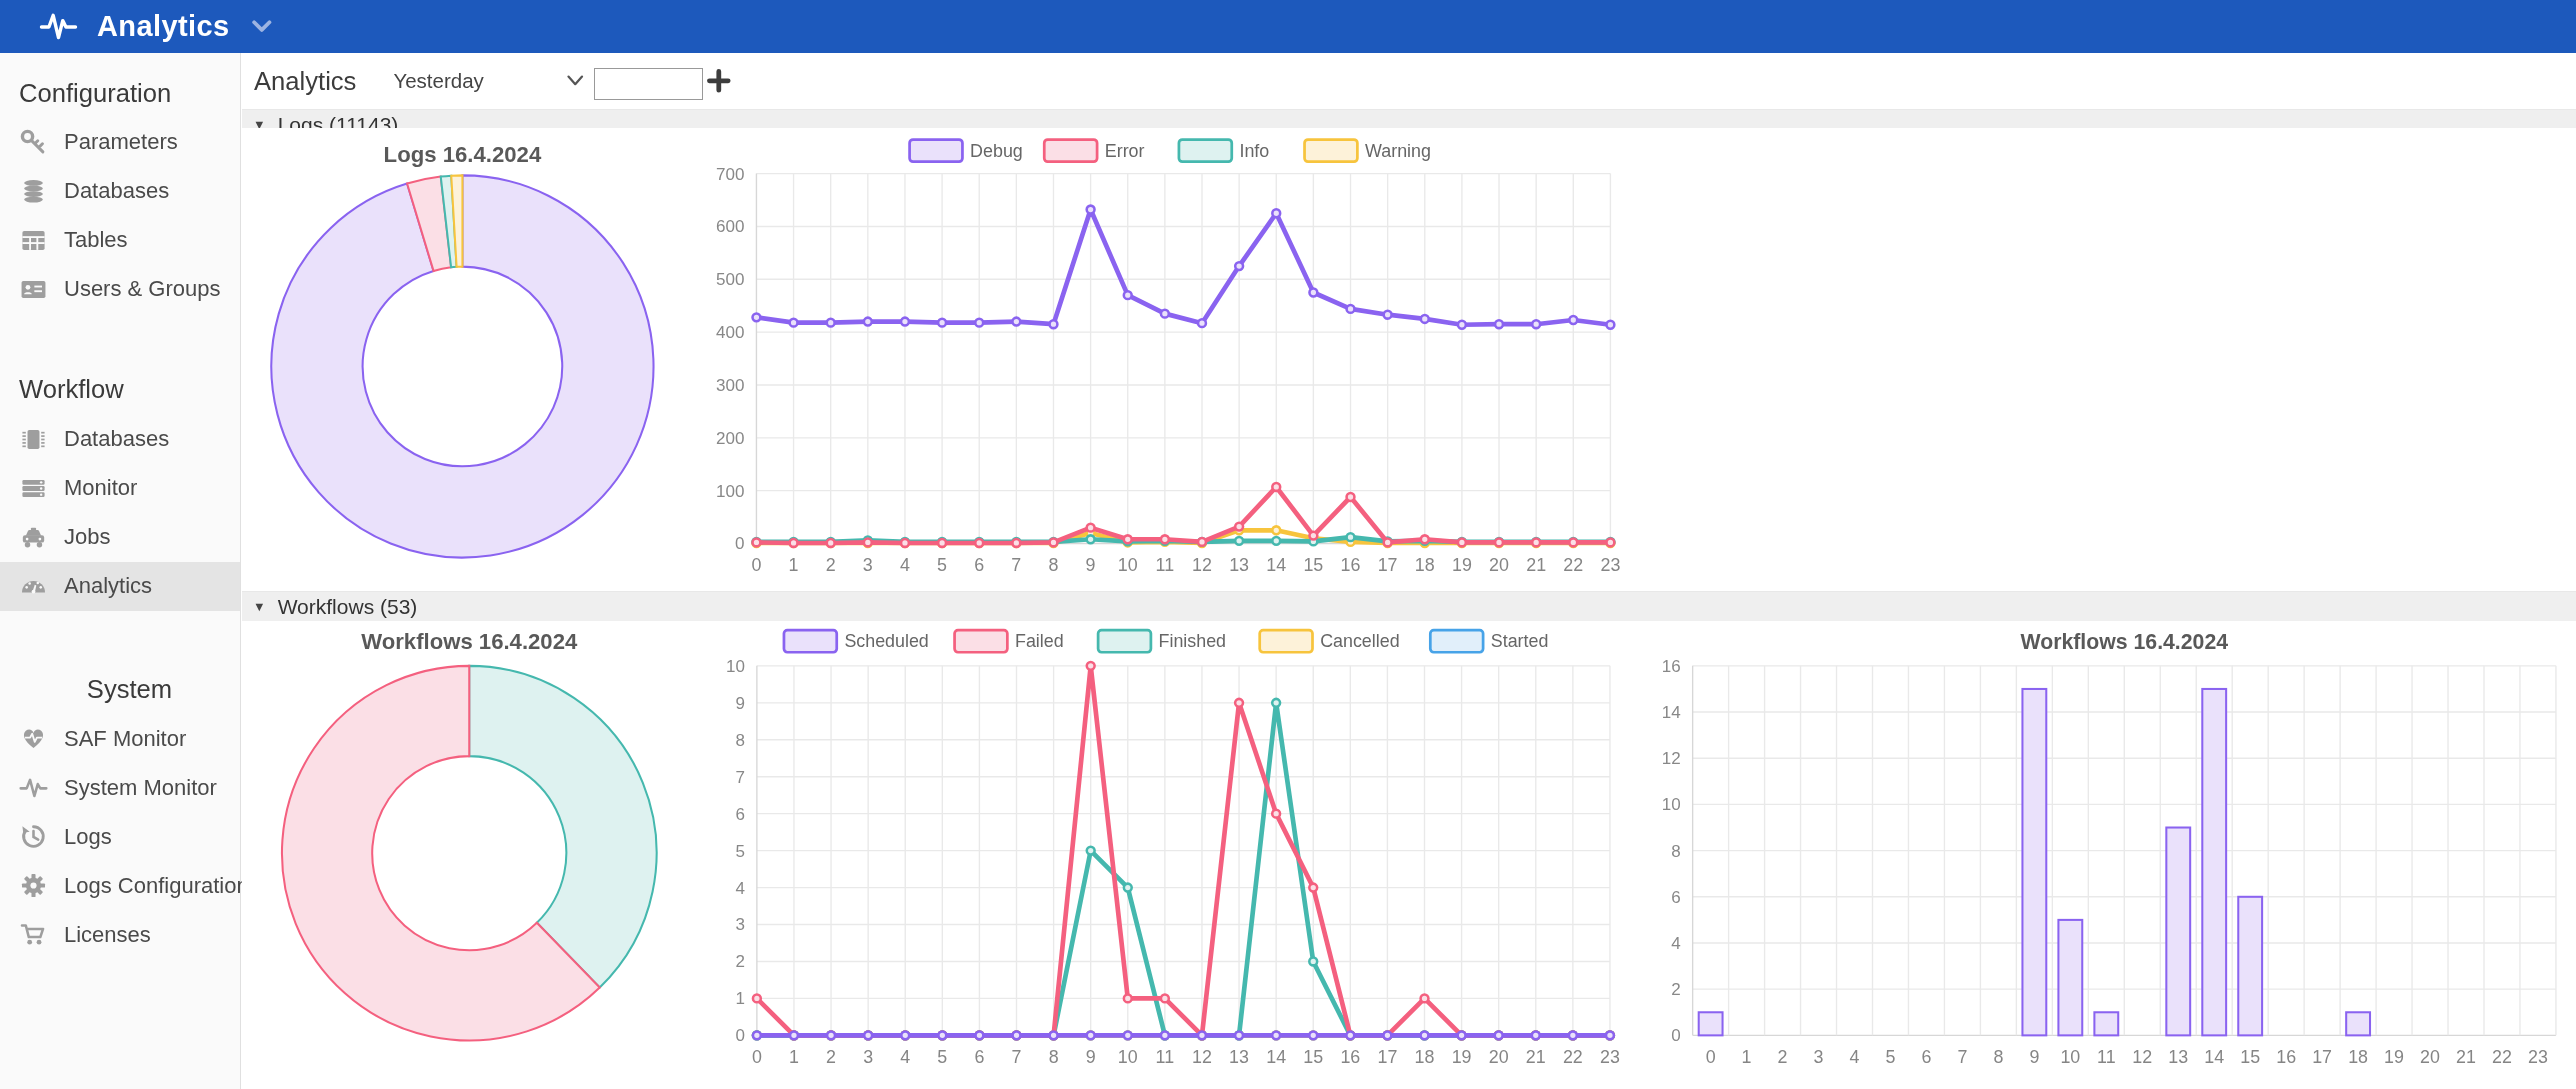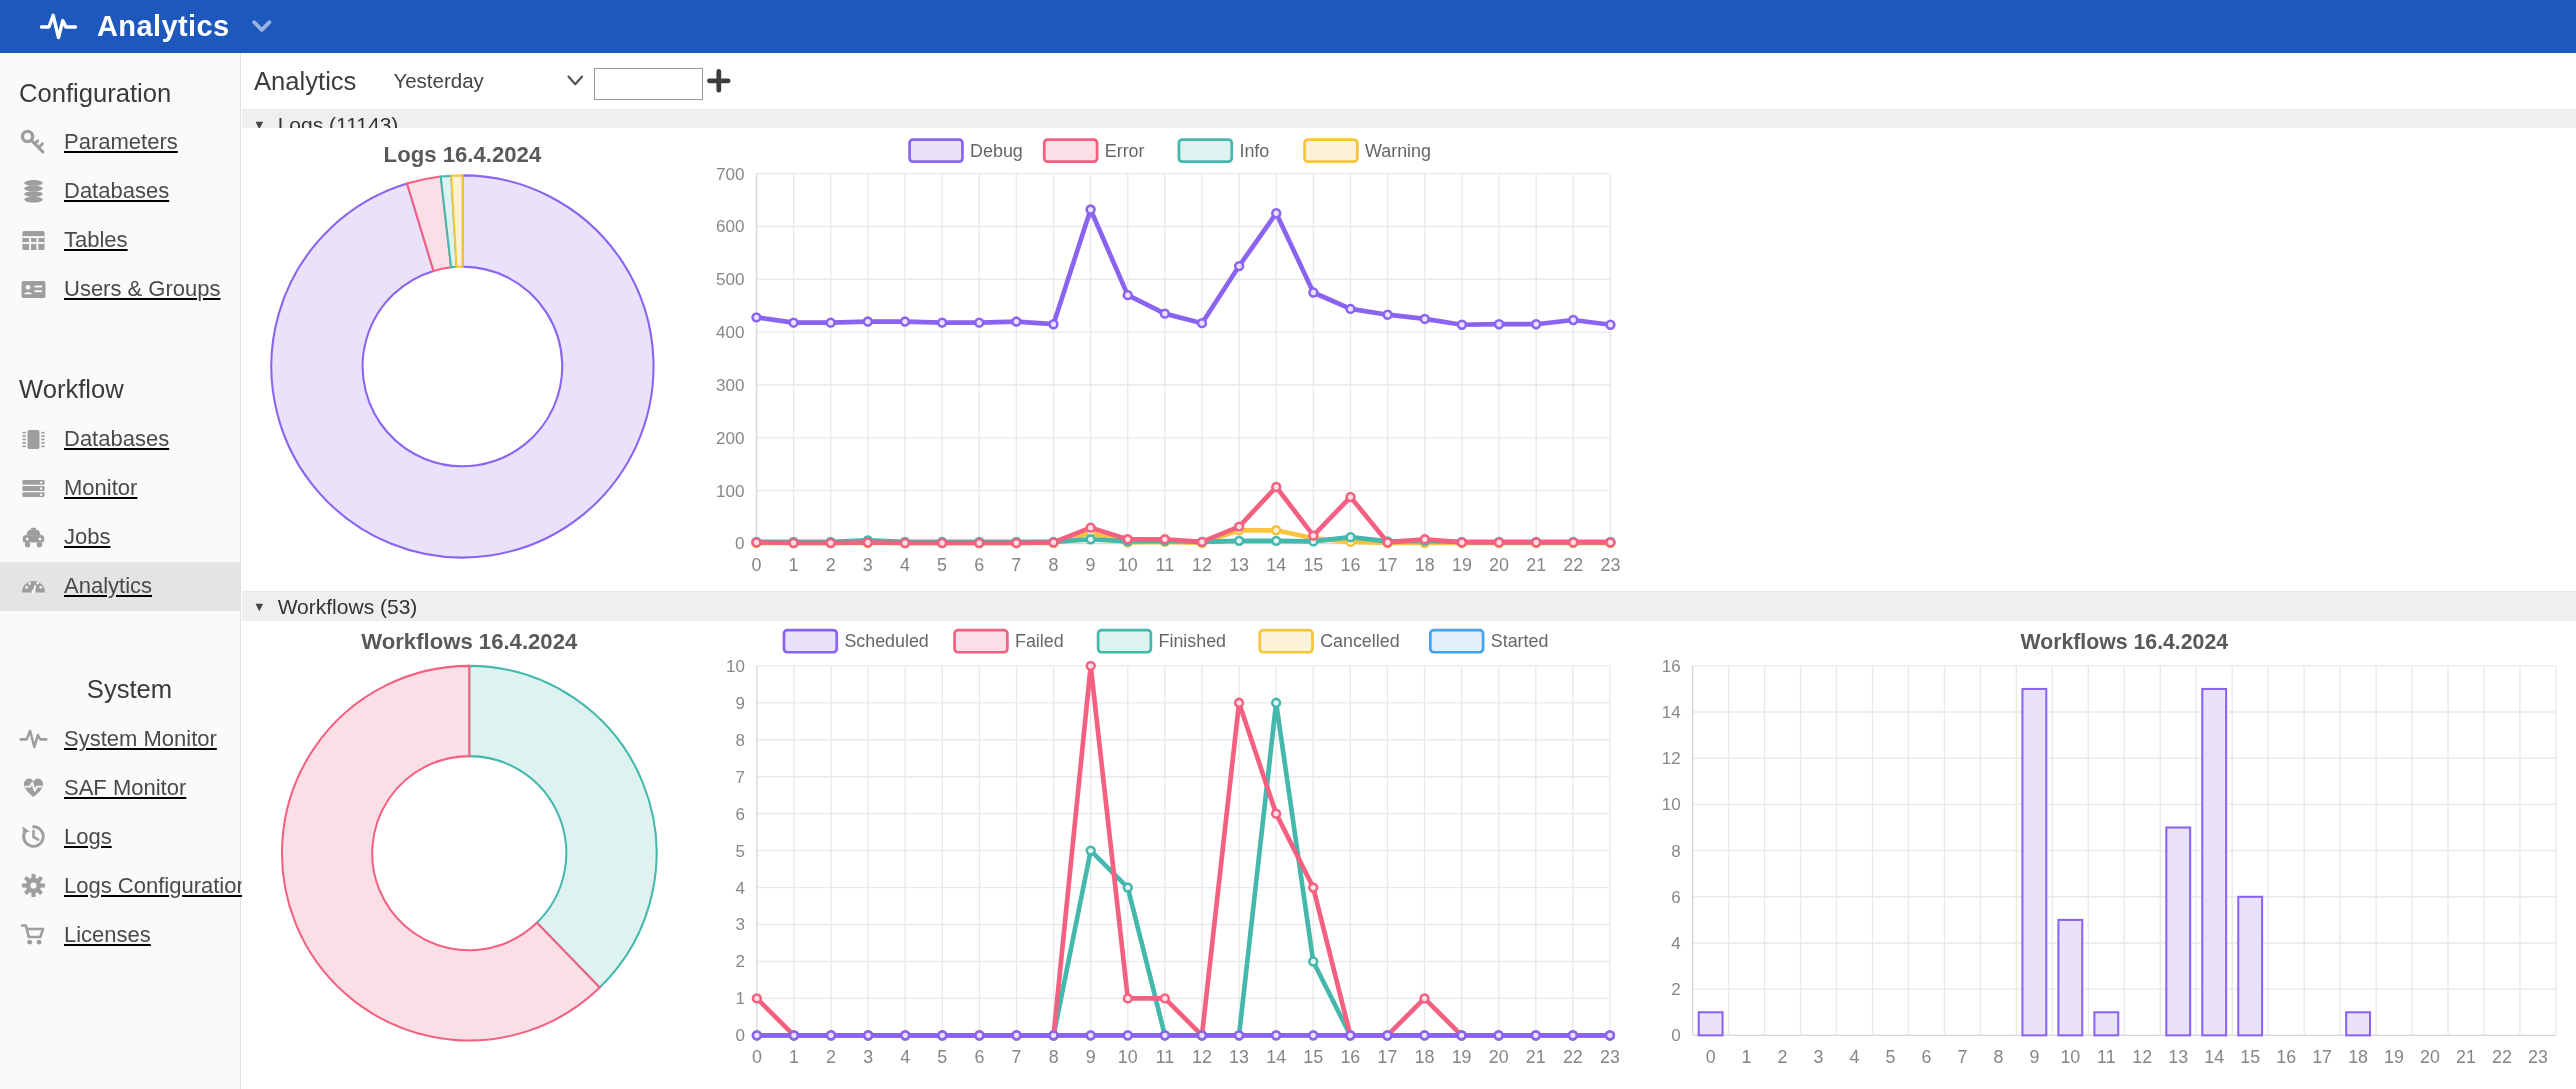--- a/index.html
+++ b/index.html
@@ -13,21 +13,21 @@
   .topbar .logo { width:53px; height:34px; }
   .topbar .app-title { color:#fff; font-size:29px; font-weight:bold; margin-left:12px; letter-spacing:0.4px;}
   .topbar .chev { margin-left:19px; }
 
   
   .sidebar { position:absolute; left:0; top:53px; width:241px; height:1037px;
     background:#fafafa; border-right:0.9px solid #e0e0e0; }
   .group-label { padding:25.6px 0 10.2px 19px; font-size:25.6px; color:#3a3a3a; }
   .group-w { padding-top:36px; }
   .group-s { padding-top:39px;text-align:center; }
-  .nav-item { height:49px; display:flex; align-items:center; padding-left:19px; cursor:pointer;text-decoration:underline; }
+  .nav-item { height:49px; display:flex; align-items:center; padding-left:19px; cursor:pointer; }
   .nav-item.selected { background:#e4e4e4; }
   .nav-icon { width:29px; height:29px; flex:0 0 29px; display:flex; align-items:center; justify-content:center;}
   .nav-icon svg { width:29px; height:29px; }
   .nav-label { margin-left:16px; font-size:22px; color:#4a4a4a; white-space:nowrap; }
 
   
   .toolbar { position:absolute; left:242px; top:53px; width:2334px; height:56px; background:#fff;
     display:flex; align-items:center; }
   .page-label { font-size:25.6px; color:#3c3c3c; margin-left:12px; font-weight:500;}
   .range-select { display:flex; align-items:center; margin-left:37px; width:192px; justify-content:space-between; cursor:pointer;gap:18px;}
@@ -190,33 +190,33 @@
         </span>
         <span class="nav-label">Analytics</span>
       </div>
     </div>
 
     <div class="side-group group-s">
       <div class="group-label">System</div>
       <div class="nav-item">
         <span class="nav-icon">
           <svg viewBox="0 0 34 34">
-              <polyline points="2,18 9,18 13,8 18,27 22,13 25,18 32,18" fill="none" stroke="#9e9e9e" stroke-width="3" stroke-linecap="round" stroke-linejoin="round"></polyline>
-            </svg>
-        </span>
-        <span class="nav-label">System Monitor</span>
-      </div>
-      <div class="nav-item">
-        <span class="nav-icon">
-          <svg viewBox="0 0 34 34">
               <path d="M17 28 C 5.5 20 3.5 12 8 8 C 11.2 5.2 16 6.4 17 10.5 C 18 6.4 22.8 5.2 26 8 C 30.5 12 28.5 20 17 28 Z" fill="#9e9e9e"></path>
               <polyline points="7,16 13,16 15.5,11.5 18.5,21 21,16 27,16" fill="none" stroke="#fafafa" stroke-width="2.2" stroke-linejoin="round"></polyline>
             </svg>
         </span>
         <span class="nav-label">SAF Monitor</span>
+      </div>
+      <div class="nav-item">
+        <span class="nav-icon">
+          <svg viewBox="0 0 34 34">
+              <polyline points="2,18 9,18 13,8 18,27 22,13 25,18 32,18" fill="none" stroke="#9e9e9e" stroke-width="3" stroke-linecap="round" stroke-linejoin="round"></polyline>
+            </svg>
+        </span>
+        <span class="nav-label">System Monitor</span>
       </div>
       <div class="nav-item">
         <span class="nav-icon">
           <svg viewBox="0 0 34 34">
               <path d="M17 5.5 a11.5 11.5 0 1 1 -9.5 4.9" fill="none" stroke="#9e9e9e" stroke-width="3.4" stroke-linecap="round"></path>
               <path d="M4 5 l1 7.5 l7.5 -1 z" fill="#9e9e9e"></path>
               <path d="M17 10.5 v7 l5.5 3.2" fill="none" stroke="#9e9e9e" stroke-width="3" stroke-linecap="round"></path>
             </svg>
         </span>
         <span class="nav-label">Logs</span>

